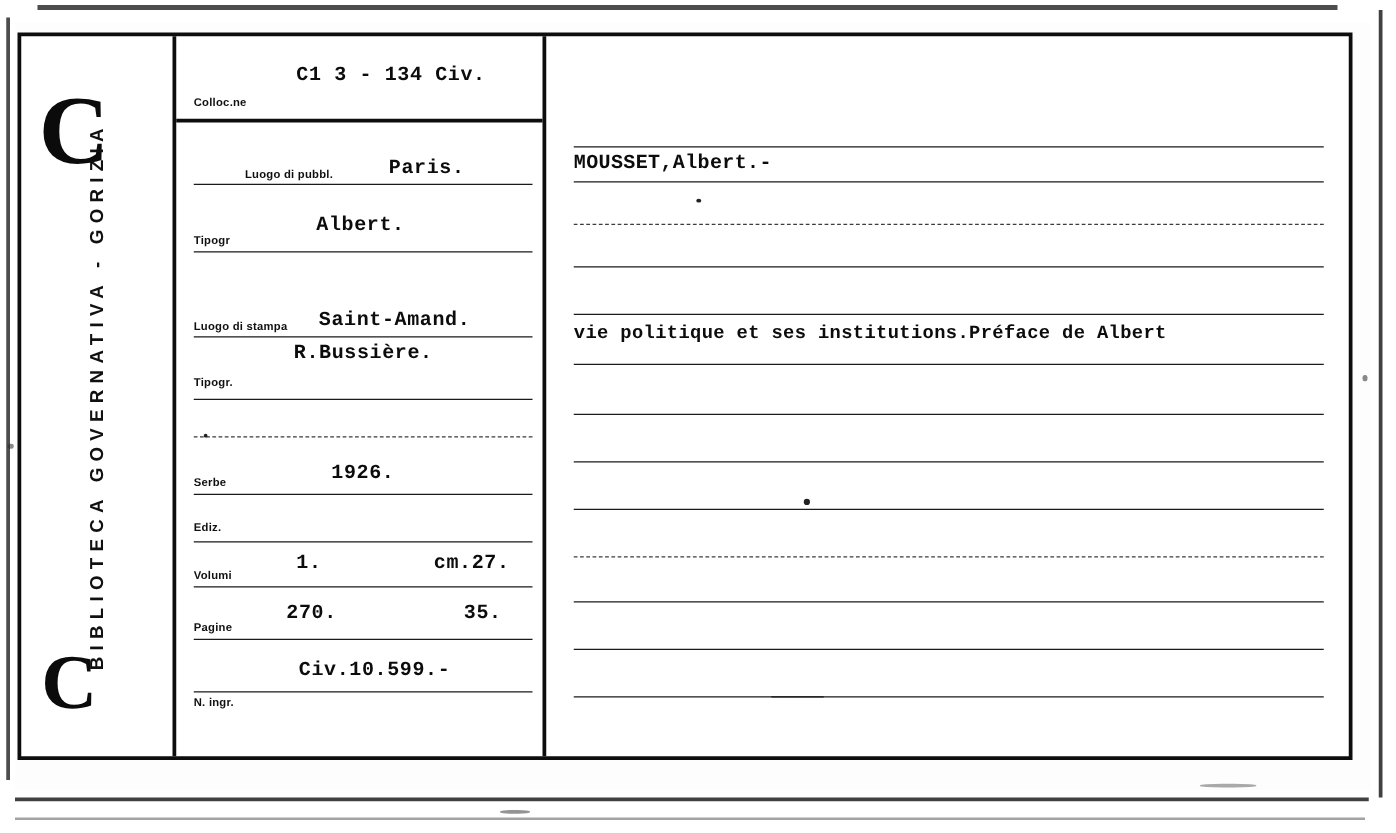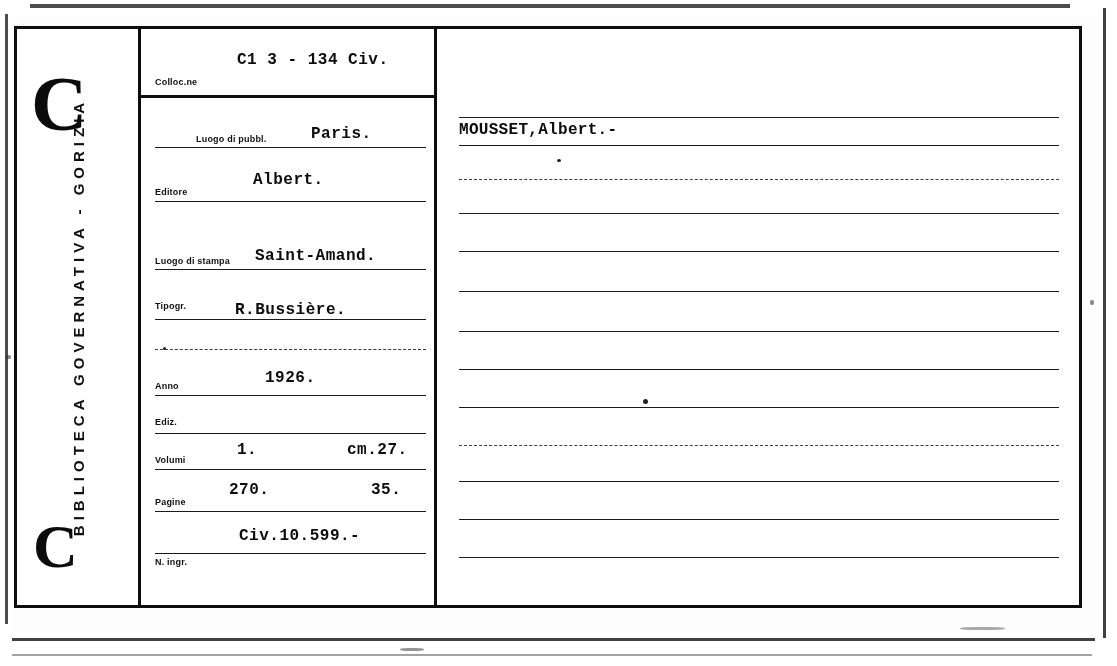--- a/index.html
+++ b/index.html
@@ -258,35 +258,35 @@
 
       <div class="callno-sep"></div>
 
       <div class="fld-label" style="top:48px;">Colloc.ne</div>
       <div class="fld-value" style="left:96px;top:22px;text-align:center;">C1 3 - 134  Civ.</div>
 
       <div class="fld-label" style="top:105px;padding-left:41px;">Luogo di pubbl.</div>
       <div class="fld-value" style="left:170px;top:96px;">Paris.</div>
       <div class="rule" style="top:118px;"></div>
 
-      <div class="fld-label" style="top:158px;">Editore</div>
+      <div class="fld-label" style="top:158px;">Tipogr</div>
       <div class="fld-value" style="left:112px;top:142px;">Albert.</div>
       <div class="rule" style="top:172px;"></div>
 
       <div class="fld-label" style="top:227px;">Luogo di stampa</div>
       <div class="fld-value" style="left:114px;top:218px;">Saint-Amand.</div>
       <div class="rule" style="top:240px;"></div>
 
       <div class="fld-label" style="top:272px;">Tipogr.</div>
-      <div class="fld-value" style="left:94px;top:272px;">R.Bussière.</div>
+      <div class="fld-value" style="left:94px;top:244px;">R.Bussière.</div>
       <div class="rule" style="top:290px;"></div>
 
       <div class="rule dashed" style="top:320px;"></div>
 
-      <div class="fld-label" style="top:352px;">Anno</div>
+      <div class="fld-label" style="top:352px;">Serbe</div>
       <div class="fld-value" style="left:124px;top:340px;">1926.</div>
       <div class="rule" style="top:366px;"></div>
 
       <div class="fld-label" style="top:388px;">Ediz.</div>
       <div class="fld-value" style="left:124px;top:380px;"></div>
       <div class="rule" style="top:404px;"></div>
 
       <div class="fld-label" style="top:426px;">Volumi</div>
       <div class="fld-value" style="left:96px;top:412px;">1.</div>
       <div class="fld-value" style="left:206px;top:412px;">cm.27.</div>
@@ -308,20 +308,21 @@
 
       <div class="entry-text heading" style="top:92px;">MOUSSET,Albert.-</div>
       <div class="entry-line" style="top:88px;"></div>
       <div class="entry-line" style="top:116px;"></div>
 
       <div class="entry-line dashed" style="top:150px;"></div>
       <div class="entry-line" style="top:184px;"></div>
 
       <div class="entry-line" style="top:222px;"></div>
 
+      <div class="entry-text" style="top:229px;">vie politique et ses institutions.Préface de Albert</div>
       <div class="entry-line" style="top:262px;"></div>
 
       <div class="entry-line" style="top:302px;"></div>
 
       <div class="entry-line" style="top:340px;"></div>
       <div class="entry-line" style="top:378px;"></div>
       <div class="entry-line dashed" style="top:416px;"></div>
       <div class="entry-line" style="top:452px;"></div>
       <div class="entry-line" style="top:490px;"></div>
       <div class="entry-line split-a" style="top:528px;"></div>

